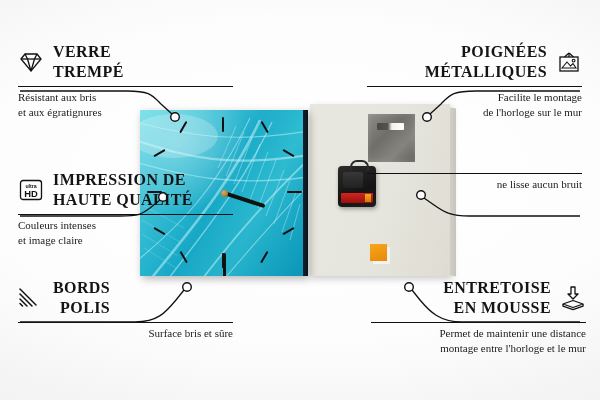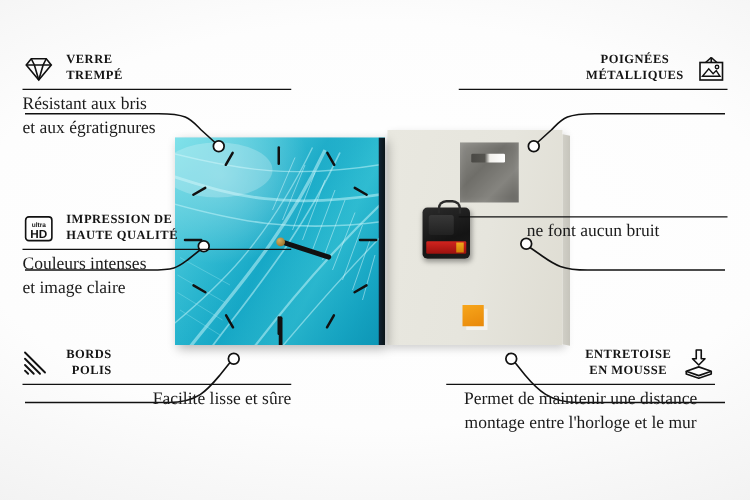--- a/index.html
+++ b/index.html
@@ -80,30 +80,30 @@
   .tick{position:absolute;background:#111;border-radius:1px;}
   .hand{position:absolute;background:#111;transform-origin:50% 100%;border-radius:2px;}
   .hub{
     position:absolute;left:50%;top:50%;width:7px;height:7px;margin:-3.5px 0 0 -3.5px;
     border-radius:50%;background:radial-gradient(circle at 35% 32%,#d8ae5e,#8a6420);
   }
 
   
   .callout{position:absolute;width:215px;}
   .callout.left{text-align:left;}
-  .callout.right{text-align:center;}
+  .callout.right{text-align:right;}
   .co-head{display:flex;align-items:center;gap:9px;}
   .callout.right .co-head{justify-content:flex-end;}
   .co-title{
-    font-size:10px;font-weight:bold;letter-spacing:.4px;color:#141414;
+    font-size:16px;font-weight:bold;letter-spacing:.4px;color:#141414;
     line-height:1.28;text-transform:uppercase;
   }
   .co-rule{height:1.3px;background:#111;margin-top:3px;width:100%;}
   .co-desc{
-    font-size:14px;color:#1b1b1b;line-height:1.34;margin-top:3px;
+    font-size:11px;color:#1b1b1b;line-height:1.34;margin-top:3px;
     font-family:"Liberation Serif",serif;
   }
   .ico{width:26px;height:26px;flex:0 0 26px;}
   .ico svg{display:block;width:26px;height:26px;}
 
   .conn{position:absolute;left:0;top:0;width:600px;height:400px;pointer-events:none;}
 </style>
 </head>
 <body>
 
@@ -260,21 +260,21 @@
         </g>
           </svg>
       </span>
       <div class="co-title">
         <div>BORDS</div>
         <div>POLIS</div>
       </div>
     </div>
     <div class="co-rule"></div>
     <div class="co-desc">
-      <div>Facilite lisse et sûre</div>
+      <div>Surface bris et sûre</div>
     </div>
   </div>
 
   <div class="callout right" style="left:367px;top:42px;">
     <div class="co-head">
       <div class="co-title">
         <div>POIGNÉES</div>
         <div>MÉTALLIQUES</div>
       </div>
       <span class="ico">
@@ -284,30 +284,34 @@
           <path d="M13 8 L13 4"></path>
               <path d="M13 4 L8.5 8"></path>
               <path d="M13 4 L17.5 8"></path>
           <path d="M6 19 L11 13 L14.5 17 L17 14.5 L20 19 Z" stroke-width="1.1"></path>
           <circle cx="17.6" cy="11.6" r="1.4" stroke-width="1.1"></circle>
         </g>
           </svg>
       </span>
     </div>
     <div class="co-rule"></div>
+    <div class="co-desc">
+      <div>Facilite le montage</div>
+      <div>de l'horloge sur le mur</div>
+    </div>
   </div>
 
   <div class="callout right" style="left:367px;top:170px;">
     <div class="co-rule"></div>
     <div class="co-desc">
-      <div>ne font aucun bruit</div>
-    </div>
-  </div>
-
-  <div class="callout right" style="left:357px;top:278px;">
+      <div>ne lisse aucun bruit</div>
+    </div>
+  </div>
+
+  <div class="callout right" style="left:371px;top:278px;">
     <div class="co-head">
       <div class="co-title">
         <div>ENTRETOISE</div>
         <div>EN MOUSSE</div>
       </div>
       <span class="ico">
         <svg viewBox="0 0 26 26">
             <g fill="none" stroke="#111" stroke-width="1.3" stroke-linejoin="round">
           <path d="M11 2 h4 v7 h3 l-5 5 -5 -5 h3 z"></path>
           <path d="M13 15.5 L23 19 L13 22.5 L3 19 Z"></path>

